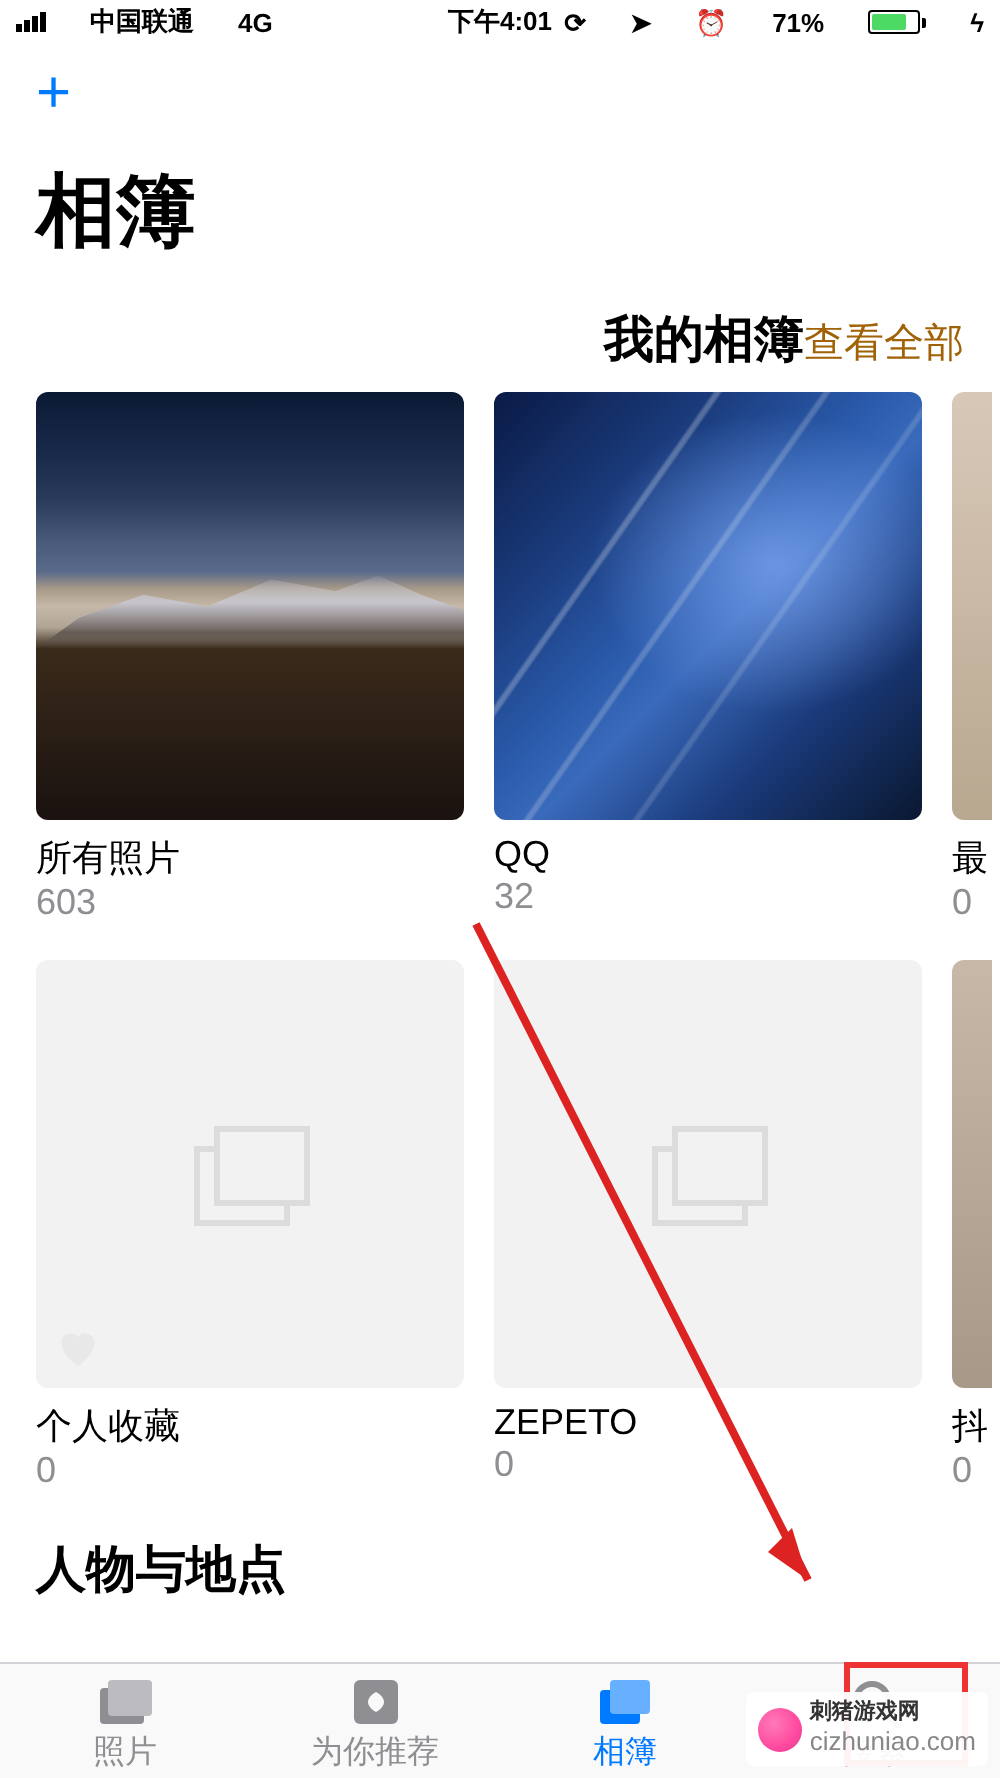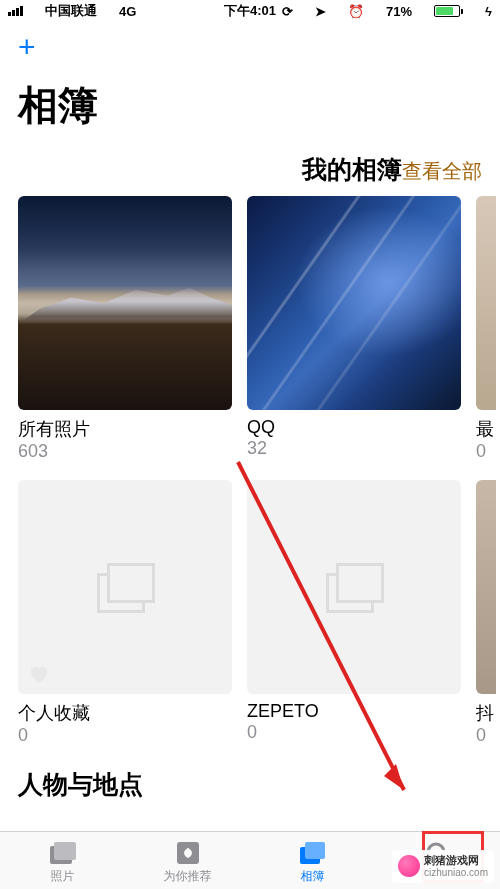--- a/index.html
+++ b/index.html
@@ -116,21 +116,21 @@
       border-top: 1px solid #d1d1d6;
       background: #f9f9f9;
       display: flex;
       justify-content: space-around;
       align-items: center;
       padding-top: 4px;
     }
     .tab { display: flex; flex-direction: column; align-items: center; gap: 2px; color: #8e8e93; width: 25%; }
     .tab.active { color: #007aff; }
     .tab-icon { width: 30px; height: 26px; }
-    .tab-label { font-size: 12px; }
+    .tab-label { font-size: 16px; }
     .red-arrow {
       position: absolute;
       left: 234px; top: 458px;
       width: 186px; height: 350px;
       pointer-events: none;
     }
     .red-box {
       position: absolute;
       right: 16px;
       bottom: 6px;
@@ -151,21 +151,21 @@
       display: flex;
       align-items: center;
       gap: 4px;
     }
     .watermark-logo {
       width: 22px; height: 22px; border-radius: 50%;
       background: radial-gradient(circle at 35% 35%, #ff7ab8 0%, #ff4aa0 60%, #e03a90 100%);
     }
     .watermark-text { display: flex; flex-direction: column; align-items: flex-start; }
     .wm1 { font-weight: 700; color: #333; }
-    .wm2 { font-size: 10px; color: #888; }
+    .wm2 { font-size: 13px; color: #888; }
   </style>
 </head>
 <body>
 
 <div class="status-bar">
   <div class="status-left">
     <span class="signal-bars">
       <span class="bar"></span>
         <span class="bar"></span>
         <span class="bar"></span>

